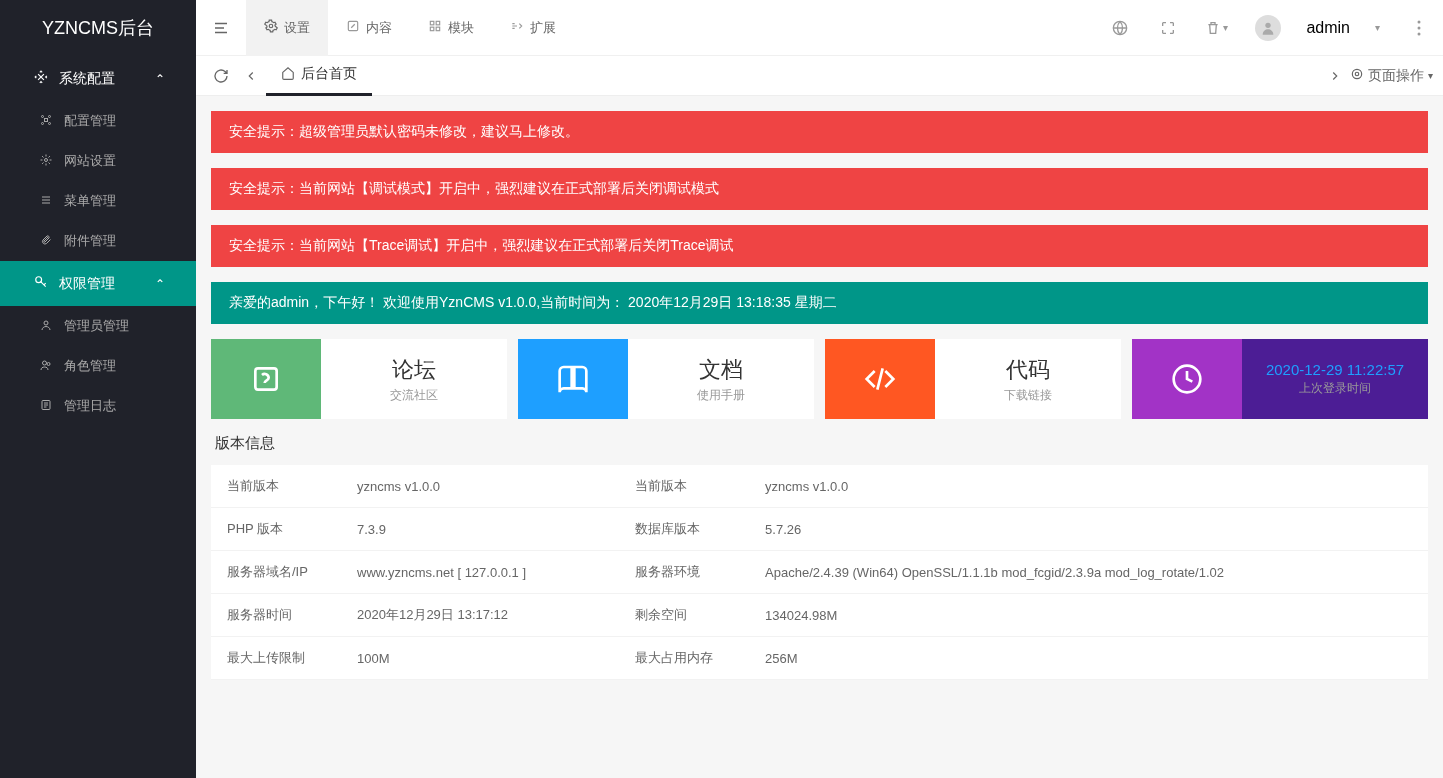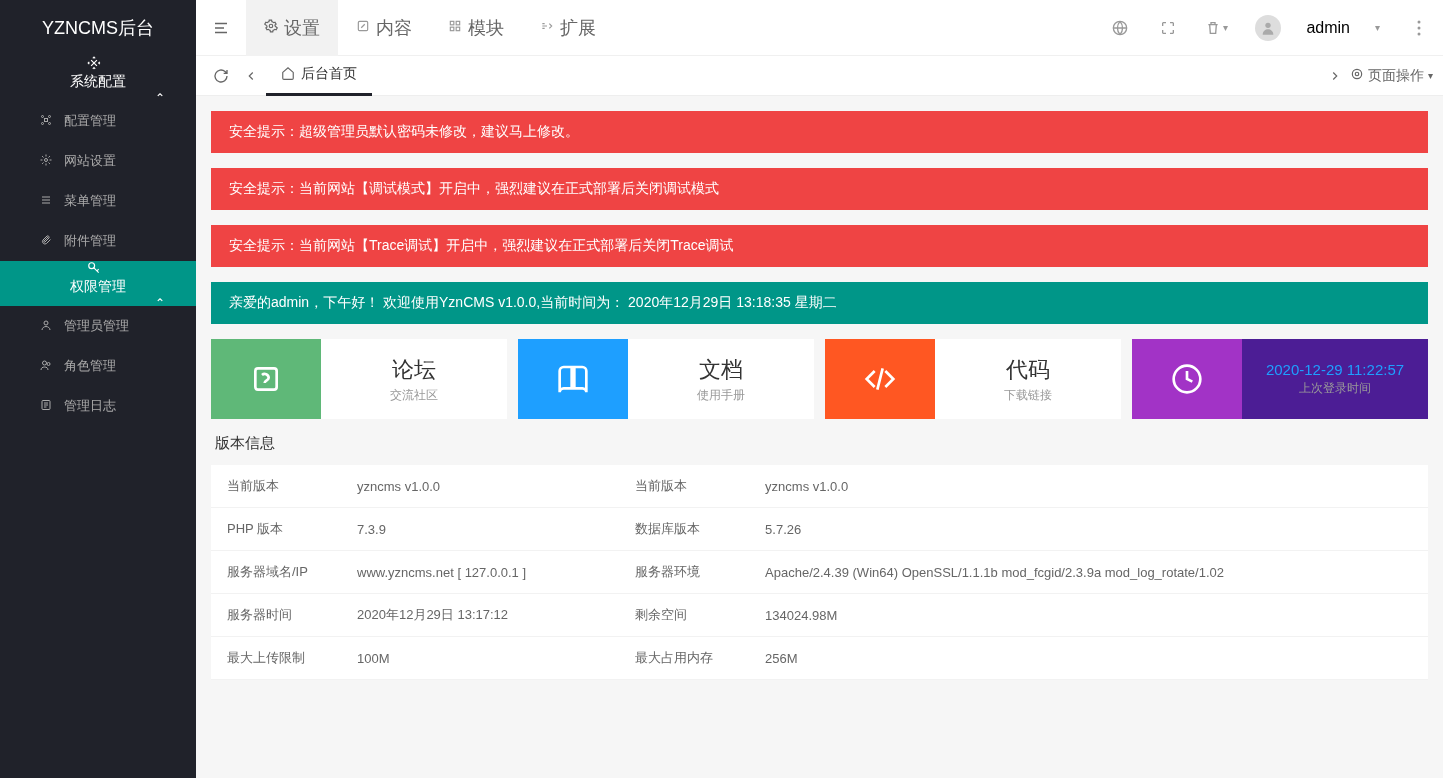--- a/index.html
+++ b/index.html
@@ -1,31 +1,31 @@
 <!DOCTYPE html>
 <html><head>
   <meta charset="utf-8">
   <style>
     * { margin: 0; padding: 0; box-sizing: border-box; font-family: "Microsoft YaHei", Arial, sans-serif; }
     body { width: 1443px; height: 778px; overflow: hidden; background: #fff; }
     
     .sidebar { position: fixed; left: 0; top: 0; width: 196px; height: 100%; background: #20222a; color: #fff; }
     .logo { height: 56px; line-height: 56px; text-align: center; color: #fff; font-size: 18px; background: #20222a; }
     .nav-group { }
-    .nav-header { display: flex; align-items: center; height: 45px; padding: 0 31px; color: #fff; font-size: 14px; cursor: pointer; flex-direction: column; }
+    .nav-header { display: flex; align-items: center; height: 45px; padding: 0 31px; color: #fff; font-size: 14px; cursor: pointer; }
     .nav-header.active { background: #009688; }
     .nav-header .nav-icon { width: 20px; text-align: center; margin-right: 8px; }
     .nav-header .chevron { margin-left: auto; font-size: 12px; }
     .nav-item { display: flex; align-items: center; height: 40px; padding-left: 40px; color: #aaa; font-size: 13px; cursor: pointer; }
     .nav-item .nav-sub-icon { margin-right: 8px; width: 16px; }
     
     .header { position: fixed; left: 196px; right: 0; top: 0; height: 56px; background: #fff; border-bottom: 1px solid #f0f0f0; display: flex; align-items: center; }
     .header-left { display: flex; align-items: center; height: 100%; }
     .header-btn { width: 50px; height: 56px; display: flex; align-items: center; justify-content: center; color: #666; cursor: pointer; }
-    .header-tab { height: 56px; padding: 0 18px; display: flex; align-items: center; color: #666; font-size: 18px; cursor: pointer; gap: 6px; }
+    .header-tab { height: 56px; padding: 0 18px; display: flex; align-items: center; color: #666; font-size: 13px; cursor: pointer; gap: 6px; }
     .header-tab.active { background: #f2f2f2; }
     .header-right { margin-left: auto; display: flex; align-items: center; height: 100%; }
     .header-icon-btn { width: 48px; height: 56px; display: flex; align-items: center; justify-content: center; color: #999; cursor: pointer; }
     .user { display: flex; align-items: center; gap: 25px; padding: 0 15px; cursor: pointer; }
     .avatar { width: 26px; height: 26px; border-radius: 50%; background: #ddd; display: flex; align-items: center; justify-content: center; }
     
     .tabbar { position: fixed; left: 196px; right: 0; top: 56px; height: 40px; background: #fff; border-bottom: 1px solid #eee; display: flex; align-items: center; padding: 0 10px; }
     .tabbar-btn { width: 30px; height: 40px; display: flex; align-items: center; justify-content: center; color: #666; cursor: pointer; font-size: 16px; }
     .tab-item { height: 40px; padding: 0 15px; display: flex; align-items: center; gap: 6px; color: #666; font-size: 14px; cursor: pointer; }
     .tab-item.active { border-bottom: 3px solid #20222a; color: #333; }

